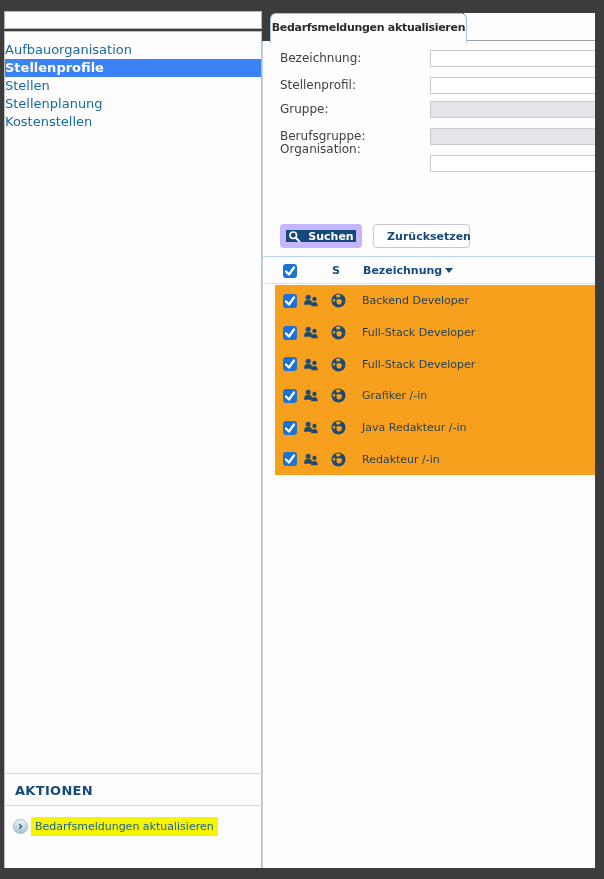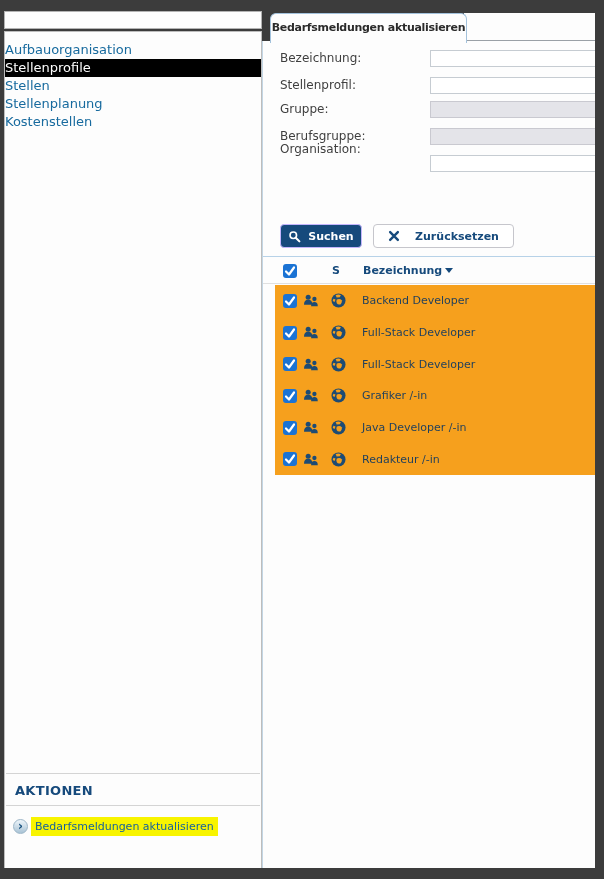--- a/index.html
+++ b/index.html
@@ -8,21 +8,21 @@
   
   .frame-line{position:absolute;top:0;height:10px;width:2px;background:#575757;}
   
   .top-box{position:absolute;left:4px;top:11px;width:256px;height:16px;background:#fdfdfd;
            border:1px solid #b3b3b3;}
   .nav-box{position:absolute;left:4px;top:31px;width:256px;height:836px;background:#fdfdfd;
            border:1px solid #bdbdbd;}
   .nav-list{position:absolute;left:0;top:9px;width:100%;}
   .nav-item{height:18px;line-height:18px;padding-left:0;font-size:13px;color:#176a9e;
             cursor:pointer;white-space:nowrap;}
-  .nav-item.selected{background:#000000;color:#fdfdfd;}
+  .nav-item.selected{background:#3b82f6;color:#fdfdfd;font-weight:bold;}
   .hline{position:absolute;left:1px;width:254px;height:1px;background:#d4d4d4;}
   .actions-title{position:absolute;left:10px;top:783px;font-size:13px;font-weight:bold;
                  color:#164a7c;letter-spacing:.3px;}
   .action-row{position:absolute;left:8px;top:785px;display:flex;align-items:center;}
   .chev-circle{width:15px;height:15px;border-radius:50%;margin-right:3px;flex:0 0 auto;
                background:linear-gradient(#eef5fa,#a9c3d5);border:1px solid #9db6c8;
                display:flex;align-items:center;justify-content:center;box-sizing:border-box;}
   .chev-circle span{color:#16507e;font-size:12px;font-weight:bold;line-height:1;margin-top:-2px;}
   .action-label{background:#f8f400;color:#17629c;font-size:11px;padding:3px 4px;white-space:nowrap;}
   
@@ -43,22 +43,22 @@
   .fld-input:disabled{background:#e4e4e9;border-color:#c9c9d0;}
   .cb{display:inline-block;background:#1b73d4;border-radius:3px;flex:0 0 auto;}
   .cb svg{display:block;}
   .cb-block{position:absolute;left:430px;top:179px;width:152px;font-size:11px;color:#3a3a3a;
             line-height:15px;}
   .cb-block .cb{float:left;width:13px;height:13px;margin:1px 5px 2px 0;}
   
   .btn{position:absolute;top:224px;height:24px;border-radius:4px;display:flex;align-items:center;
        font-size:11px;font-weight:bold;cursor:pointer;box-sizing:border-box;white-space:nowrap;}
   .btn-search{left:280px;width:82px;background:#164a7c;color:#fff;justify-content:center;gap:7px;
-              border:1px solid #c4b5fd;}
-  .btn-reset{left:373px;width:141px;background:#fff;color:#164a7c;justify-content:center;gap:15px;
+              border:6px solid #c4b5fd;}
+  .btn-reset{left:373px;width:97px;background:#fff;color:#164a7c;justify-content:center;gap:15px;
              border:1px solid #c6c6cc;}
   
   .tbl-topline{position:absolute;left:263px;top:256px;width:332px;height:1px;background:#b7d2e8;}
   .tbl-botline{position:absolute;left:263px;top:283px;width:332px;height:1px;background:#e0e0e0;}
   .tbl-header{position:absolute;left:263px;top:258px;width:341px;height:25px;display:flex;
               align-items:center;font-size:11px;font-weight:bold;color:#164a7c;}
   .tbl-header .cb{width:14px;height:14px;margin-left:20px;}
   .col-s{margin-left:35px;width:10px;}
   .col-bez{margin-left:21px;display:flex;align-items:center;}
   .tri-down{width:0;height:0;border-left:4px solid transparent;border-right:4px solid transparent;
@@ -250,21 +250,21 @@
           <path d="M1 14 q0-6 5-6 q5 0 5 6 z" fill="#1d4b74"></path>
           <circle cx="13.5" cy="7.2" r="2.6" fill="#1d4b74"></circle>
           <path d="M9.5 15.8 q0-5 4-5 q4 0 4 5 z" fill="#1d4b74"></path>
         </svg>
       <svg class="ic-globe" viewBox="0 0 16 16" width="15" height="15">
           <circle cx="8" cy="8" r="7.5" fill="#1d4b74"></circle>
           <path d="M5 2.2 q3-1.4 5.5 .2 l-1.2 2 l-3.3 .4 z" fill="#F6A01D"></path>
           <path d="M6.2 6.8 q4-1 5.2 1 q1 2.2-1 4.2 q-3 1-4.2-1 q-1-2.2 0-4.2 z" fill="#F6A01D"></path>
           <path d="M2.6 6 l2.2 1 l-1 2.6 l-2-1.2 z" fill="#F6A01D"></path>
         </svg>
-      <span class="row-label">Java Developer /-in</span>
+      <span class="row-label">Java Redakteur /-in</span>
     </div>
     <div class="row">
       <span class="cb">
           <svg viewBox="0 0 14 14" width="14" height="14">
             <path d="M3 7.5 L6 10.5 L11 3.5" stroke="#fff" stroke-width="2.2" fill="none" stroke-linecap="round" stroke-linejoin="round"></path>
           </svg>
         </span>
       <svg class="ic-people" viewBox="0 0 20 18" width="17" height="15">
           <circle cx="6" cy="5" r="3" fill="#1d4b74"></circle>
           <path d="M1 14 q0-6 5-6 q5 0 5 6 z" fill="#1d4b74"></path>

